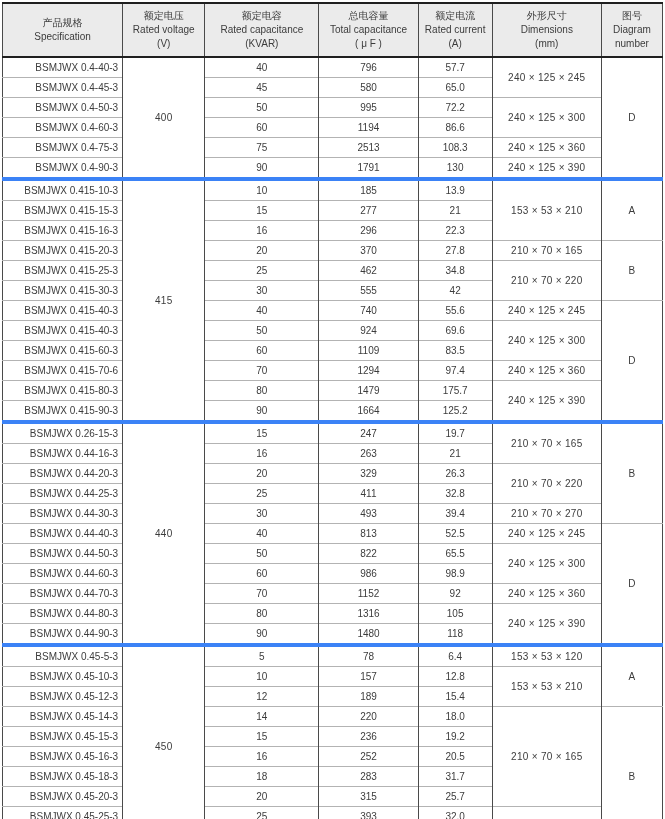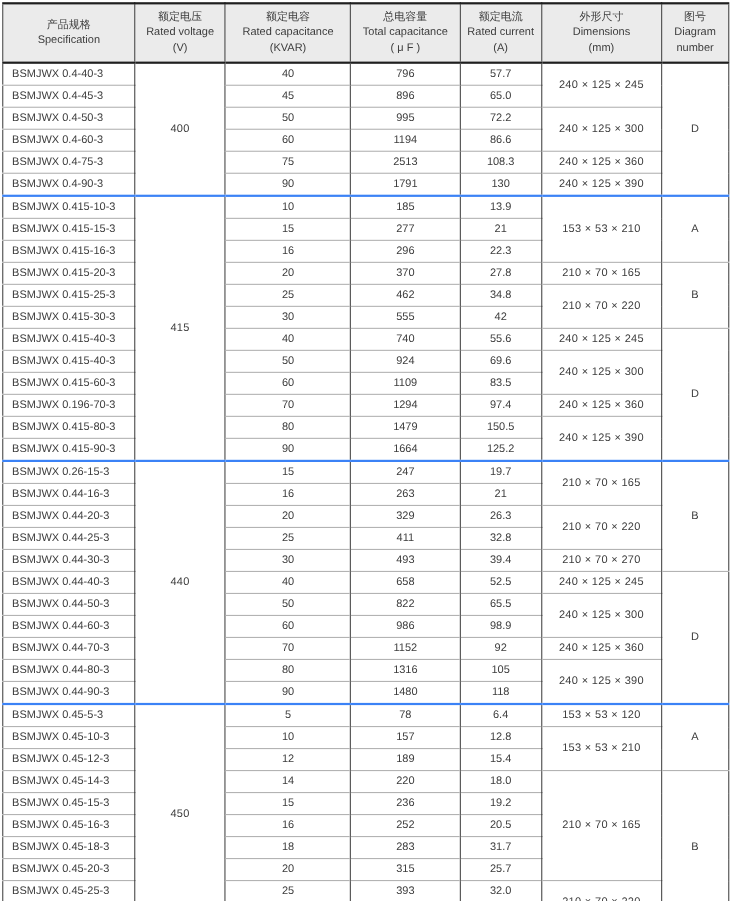--- a/index.html
+++ b/index.html
@@ -57,24 +57,24 @@
     text-align: center;
     vertical-align: middle;
     border-left: 1px solid #4a4a4a;
     border-top: 1px solid #b3b3b3;
     background: #ffffff;
     overflow: hidden;
     white-space: nowrap;
   }
   tbody td:first-child { border-left: none; }
   tbody tr:first-child td { border-top: none; }
-  tbody tr.group-start td { border-top: 2px solid #3b82f6; }
+  tbody tr.group-start td { border-top: 4px solid #3b82f6; }
 
   td.spec-cell {
-    text-align: left;
+    text-align: right;
     padding-left: 8px;
   }
   td.voltage-cell, td.dimensions-cell, td.diagram-cell {
     letter-spacing: 0.3px;
   }
 </style>
 </head>
 <body>
 
 <div class="page">
@@ -105,21 +105,21 @@
           <td class="voltage-cell" rowspan="6">400</td>
           <td class="kvar-cell">40</td>
           <td class="uf-cell">796</td>
           <td class="amp-cell">57.7</td>
           <td class="dimensions-cell" rowspan="2">240 × 125 × 245</td>
           <td class="diagram-cell" rowspan="6">D</td>
         </tr>
         <tr>
           <td class="spec-cell">BSMJWX 0.4-45-3</td>
           <td class="kvar-cell">45</td>
-          <td class="uf-cell">896</td>
+          <td class="uf-cell">580</td>
           <td class="amp-cell">65.0</td>
         </tr>
         <tr>
           <td class="spec-cell">BSMJWX 0.4-50-3</td>
           <td class="kvar-cell">50</td>
           <td class="uf-cell">995</td>
           <td class="amp-cell">72.2</td>
           <td class="dimensions-cell" rowspan="2">240 × 125 × 300</td>
         </tr>
         <tr>
@@ -199,31 +199,31 @@
           <td class="amp-cell">69.6</td>
           <td class="dimensions-cell" rowspan="2">240 × 125 × 300</td>
         </tr>
         <tr>
           <td class="spec-cell">BSMJWX 0.415-60-3</td>
           <td class="kvar-cell">60</td>
           <td class="uf-cell">1109</td>
           <td class="amp-cell">83.5</td>
         </tr>
         <tr>
-          <td class="spec-cell">BSMJWX 0.196-70-3</td>
+          <td class="spec-cell">BSMJWX 0.415-70-6</td>
           <td class="kvar-cell">70</td>
           <td class="uf-cell">1294</td>
           <td class="amp-cell">97.4</td>
           <td class="dimensions-cell">240 × 125 × 360</td>
         </tr>
         <tr>
           <td class="spec-cell">BSMJWX 0.415-80-3</td>
           <td class="kvar-cell">80</td>
           <td class="uf-cell">1479</td>
-          <td class="amp-cell">150.5</td>
+          <td class="amp-cell">175.7</td>
           <td class="dimensions-cell" rowspan="2">240 × 125 × 390</td>
         </tr>
         <tr>
           <td class="spec-cell">BSMJWX 0.415-90-3</td>
           <td class="kvar-cell">90</td>
           <td class="uf-cell">1664</td>
           <td class="amp-cell">125.2</td>
         </tr>
         <tr class="group-start">
           <td class="spec-cell">BSMJWX 0.26-15-3</td>
@@ -256,21 +256,21 @@
         <tr>
           <td class="spec-cell">BSMJWX 0.44-30-3</td>
           <td class="kvar-cell">30</td>
           <td class="uf-cell">493</td>
           <td class="amp-cell">39.4</td>
           <td class="dimensions-cell">210 × 70 × 270</td>
         </tr>
         <tr>
           <td class="spec-cell">BSMJWX 0.44-40-3</td>
           <td class="kvar-cell">40</td>
-          <td class="uf-cell">658</td>
+          <td class="uf-cell">813</td>
           <td class="amp-cell">52.5</td>
           <td class="dimensions-cell">240 × 125 × 245</td>
           <td class="diagram-cell" rowspan="6">D</td>
         </tr>
         <tr>
           <td class="spec-cell">BSMJWX 0.44-50-3</td>
           <td class="kvar-cell">50</td>
           <td class="uf-cell">822</td>
           <td class="amp-cell">65.5</td>
           <td class="dimensions-cell" rowspan="2">240 × 125 × 300</td>

